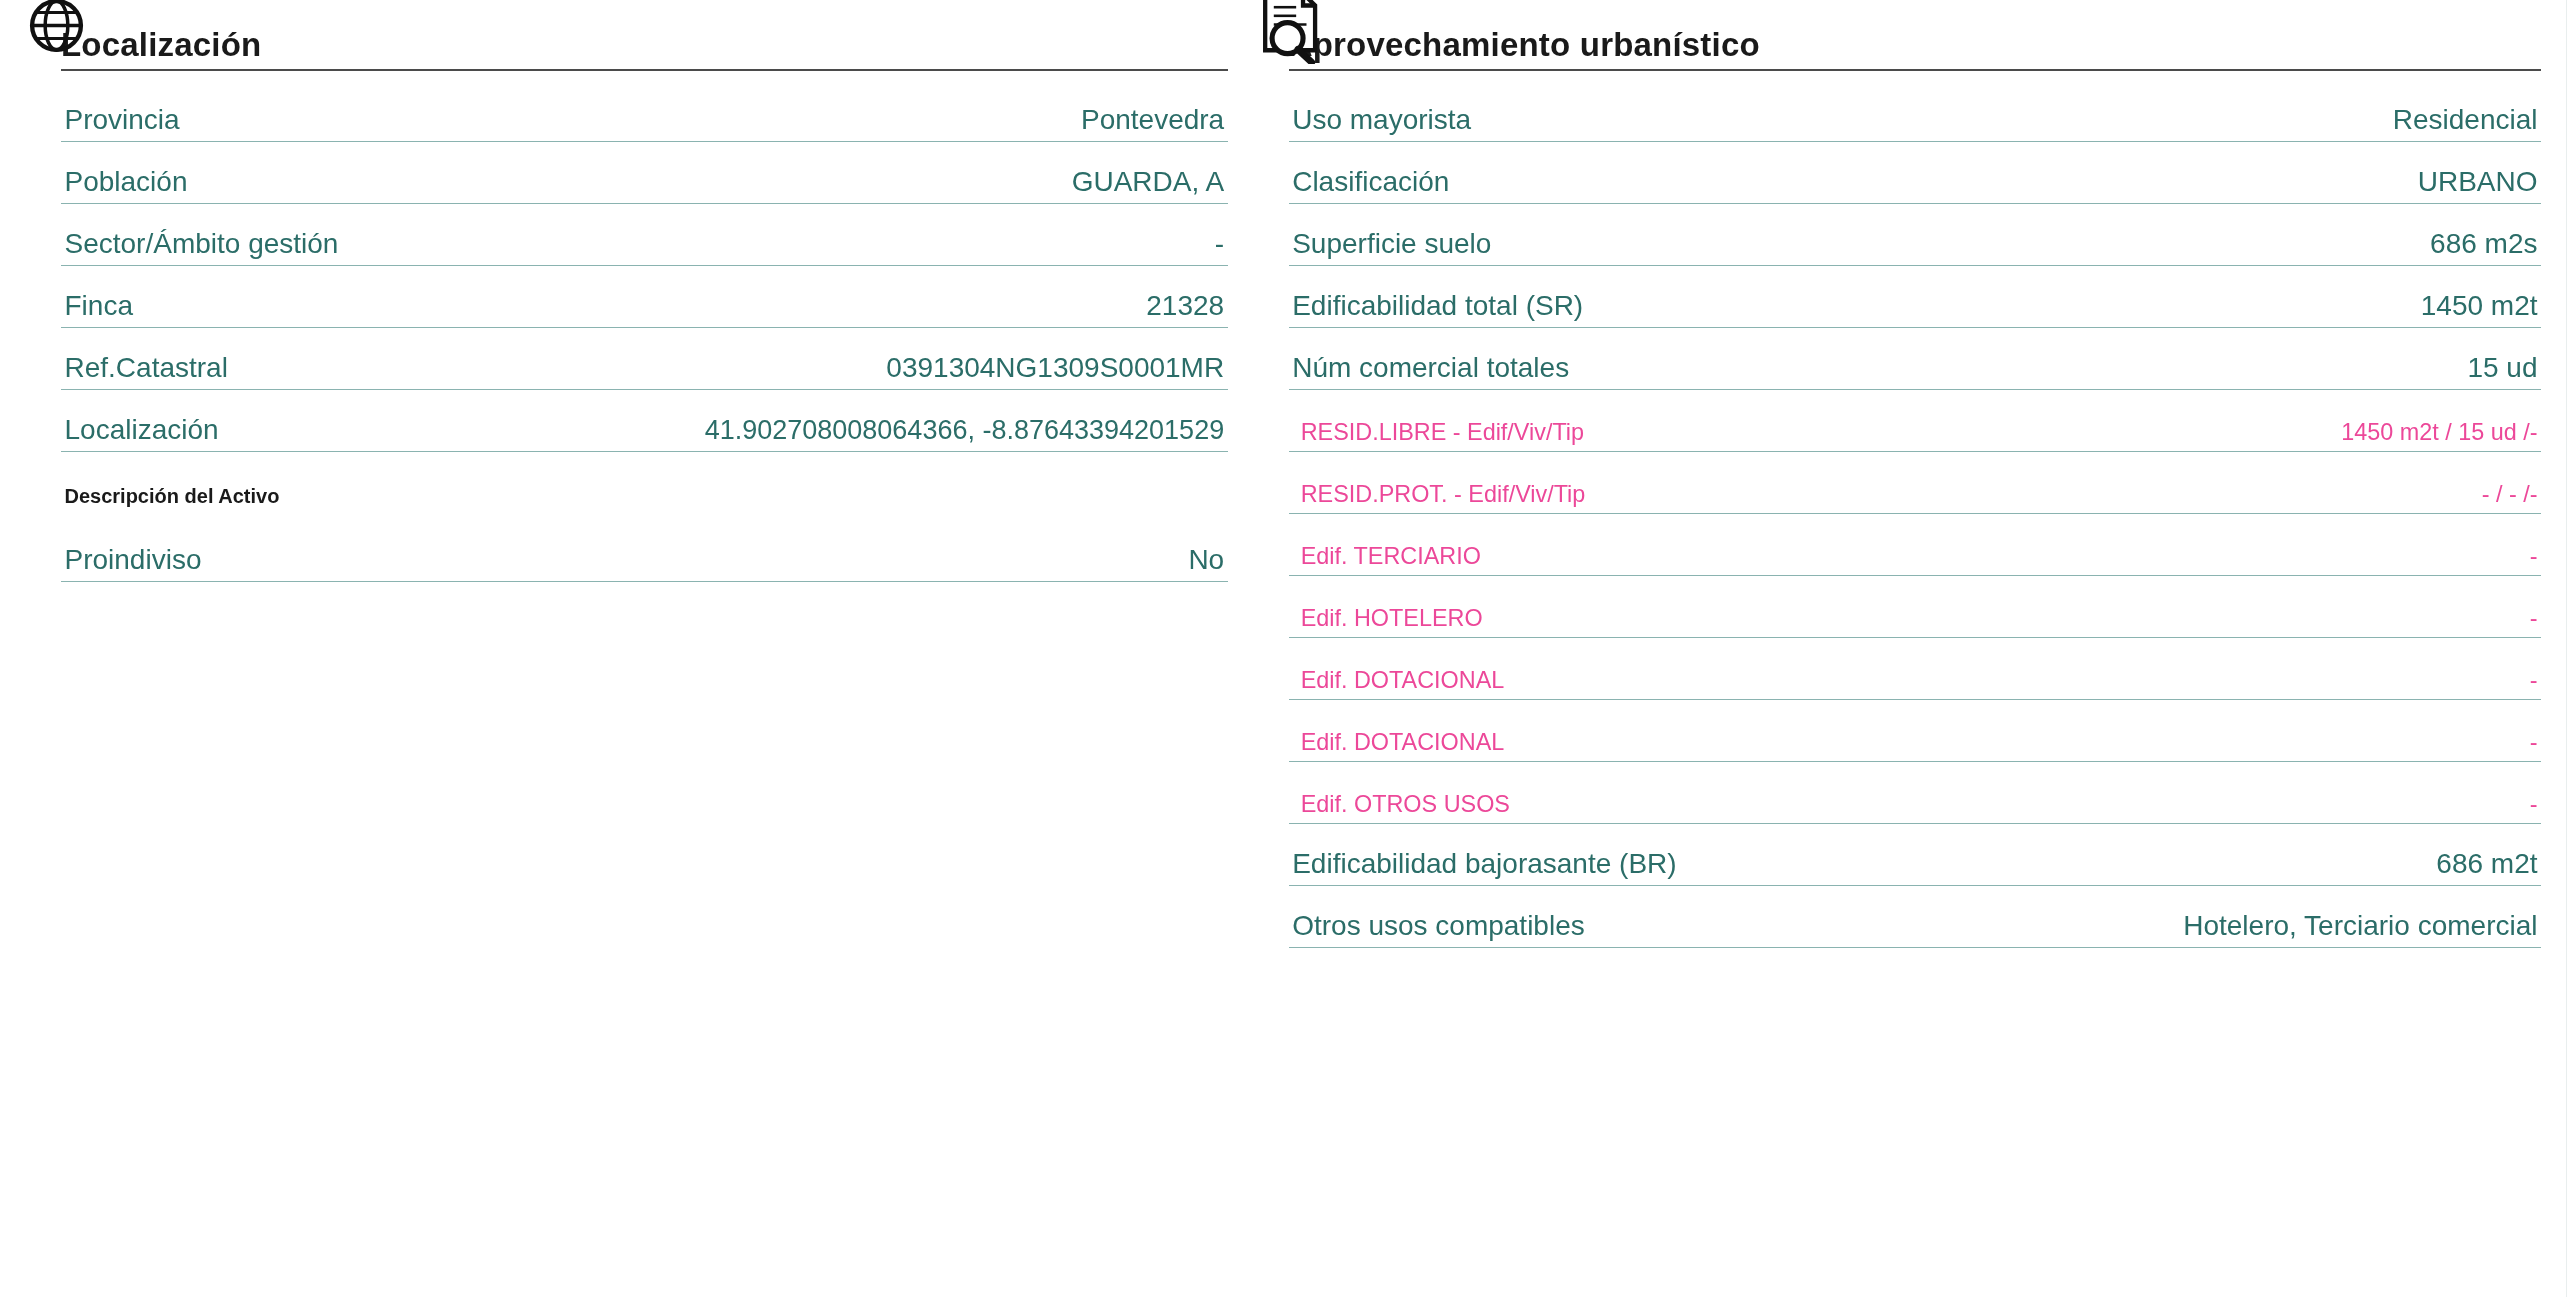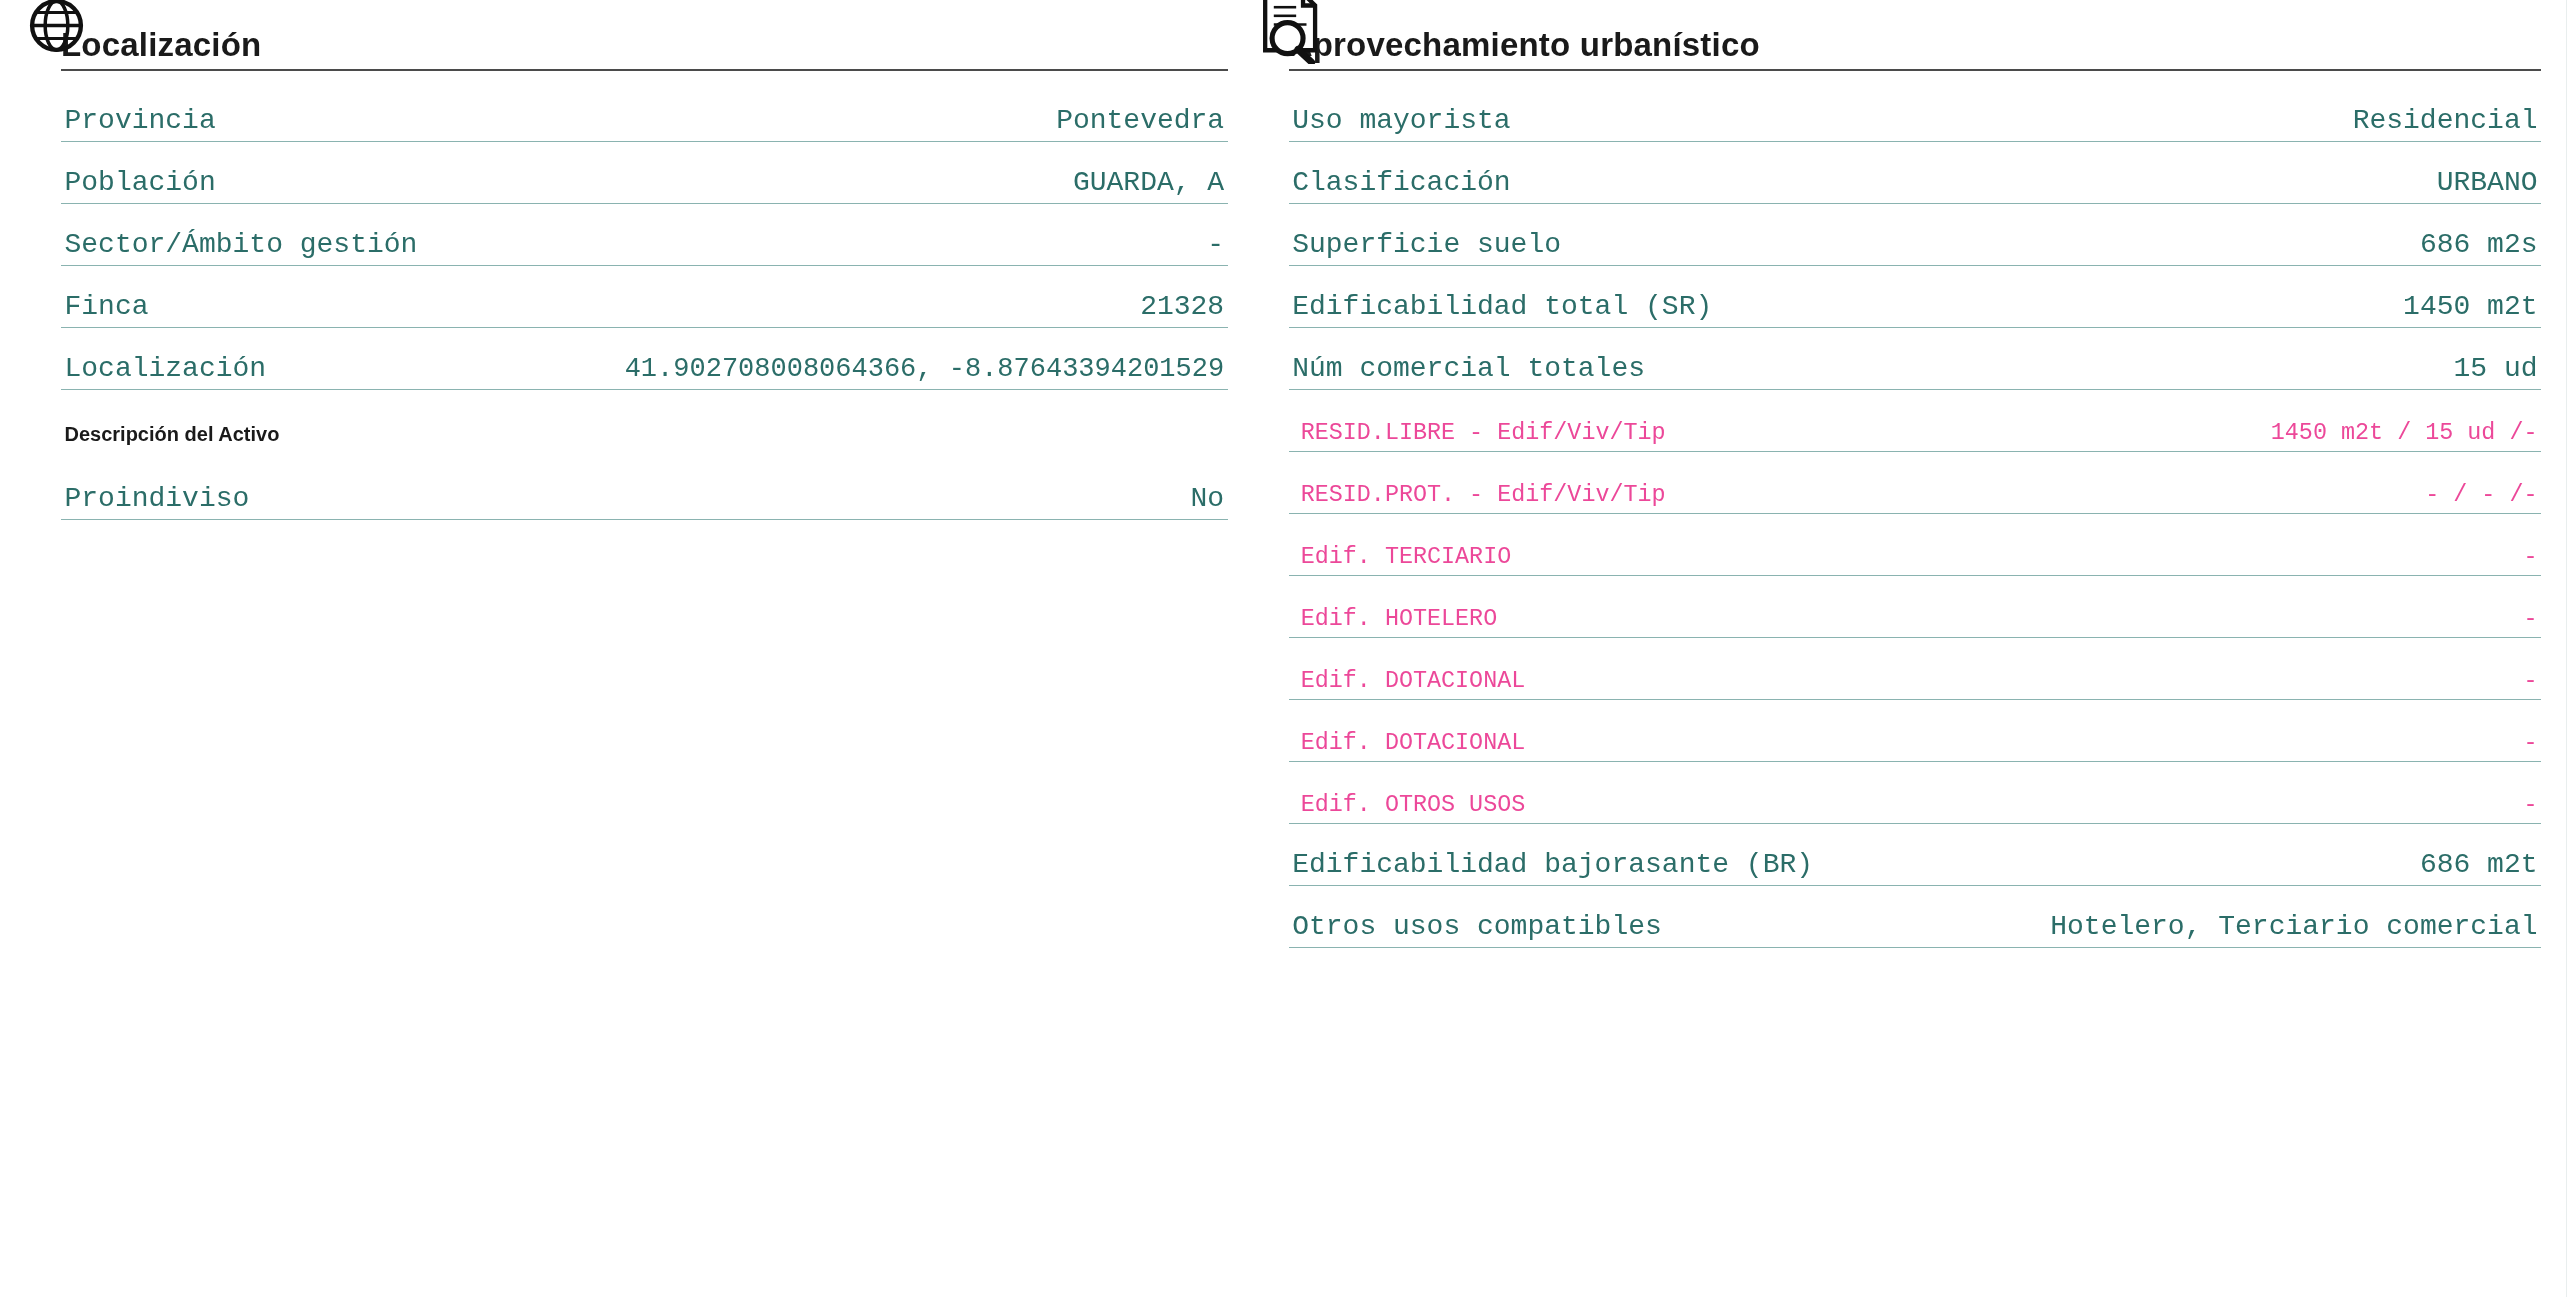--- a/index.html
+++ b/index.html
@@ -67,21 +67,20 @@
   .head-icon.globe {
     left: -35px;
     bottom: 15.6px;
     width: 61px;
     height: 61px;
   }
 
   
   .rows {
     margin-top: 5.2px;
-    font-family: Liberation Mono, monospace;
   }
   .row {
     display: flex;
     align-items: flex-end;
     justify-content: space-between;
     border-bottom: 1.7px solid #8ab3b0;
     height: 62px;
     box-sizing: border-box;
     padding: 0 3.5px 5.2px 3.5px;
     gap: 17.3px;
@@ -160,20 +159,24 @@
       <div class="row">
         <span class="label">Sector/Ámbito gestión</span>
         <span class="value">-</span>
       </div>
 
       <div class="row">
         <span class="label">Finca</span>
         <span class="value">21328</span>
       </div>
 
+      <div class="row">
+        <span class="label">Ref.Catastral</span>
+        <span class="value">0391304NG1309S0001MR</span>
+      </div>
 
       <div class="row tight">
         <span class="label">Localización</span>
         <span class="value">41.902708008064366, -8.87643394201529</span>
       </div>
 
     </div>
 
     <div class="sub-head">Descripción del Activo</div>
 

